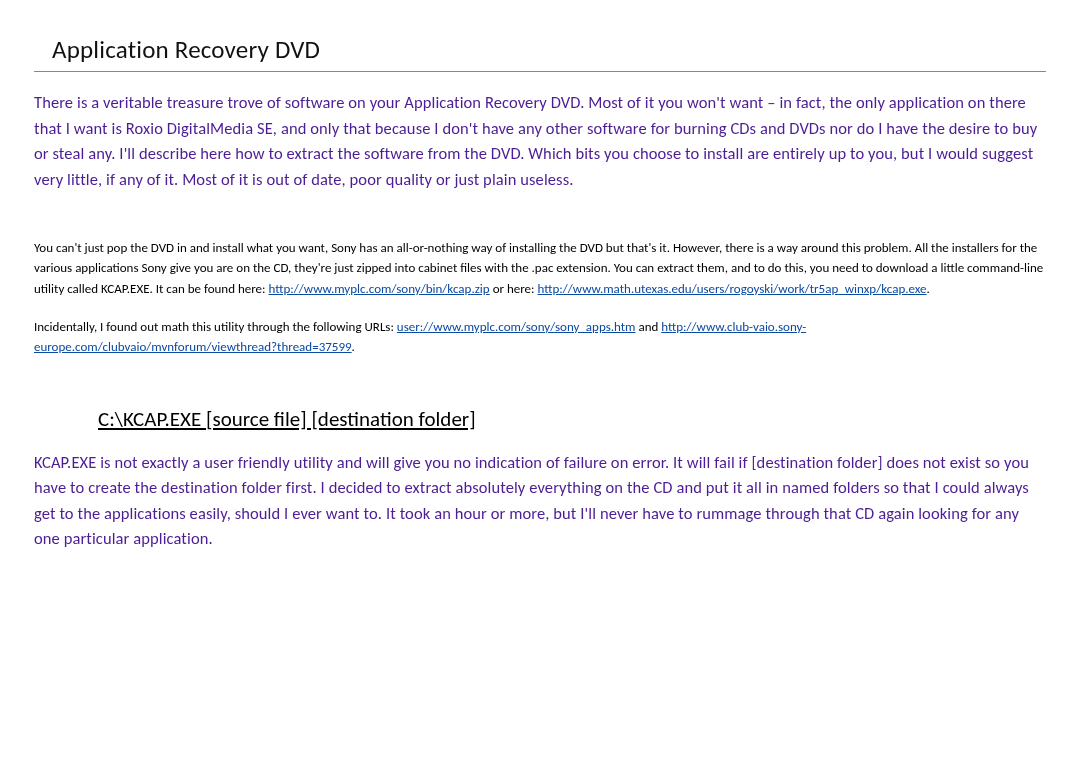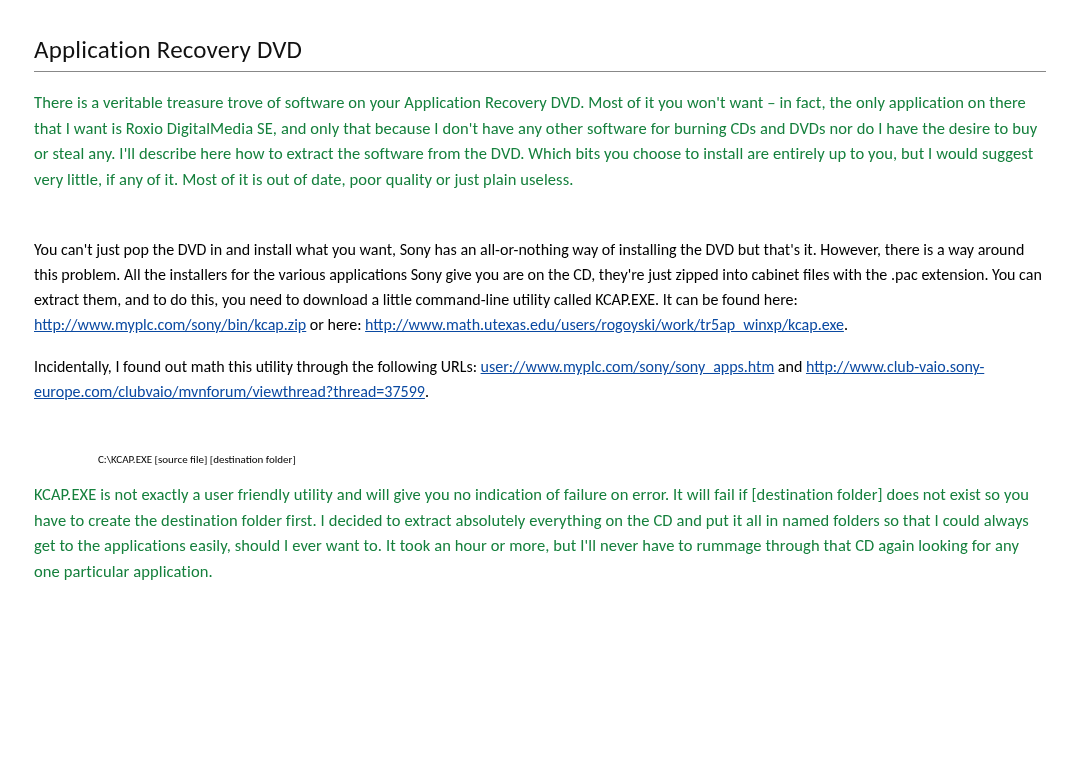--- a/index.html
+++ b/index.html
@@ -11,54 +11,55 @@
     width: 1080px;
   }
   .page {
     box-sizing: border-box;
     padding: 34px 34px 40px 34px;
   }
   h1.title {
     font-size: 25px;
     font-weight: 400;
     color: #111;
-    margin: 0 0 6px 0;
+    margin: 0 0 6px 18px;
     letter-spacing: 0.2px;
   }
   hr.rule {
     border: none;
     border-top: 1px solid #888;
     margin: 0 0 18px 0;
   }
   p {
     font-size: 16.5px;
     line-height: 1.55;
     margin: 0 0 18px 0;
-    color: #15803d;
+    color: #4c1d95;
     letter-spacing: 0.1px;
   }
   .gap-large {
     height: 28px;
   }
   a.link {
     color: #0b4aa2;
     text-decoration: underline;
     cursor: pointer;
   }
   .indent {
     display: block;
     padding-left: 64px;
-    font-size: 11px;
+    font-size: 21px;
     line-height: 1.55;
     margin: 0 0 14px 0;
+    text-decoration: underline;
   }
 
   
   .para {
-    font-size: 16px;
+    font-size: 13px;
     line-height: 1.55;
     margin: 0 0 18px 0;
   }
   .para span, .para a { font-size: inherit; }
 </style>
 </head>
 <body>
 
 <div class="page">
 

